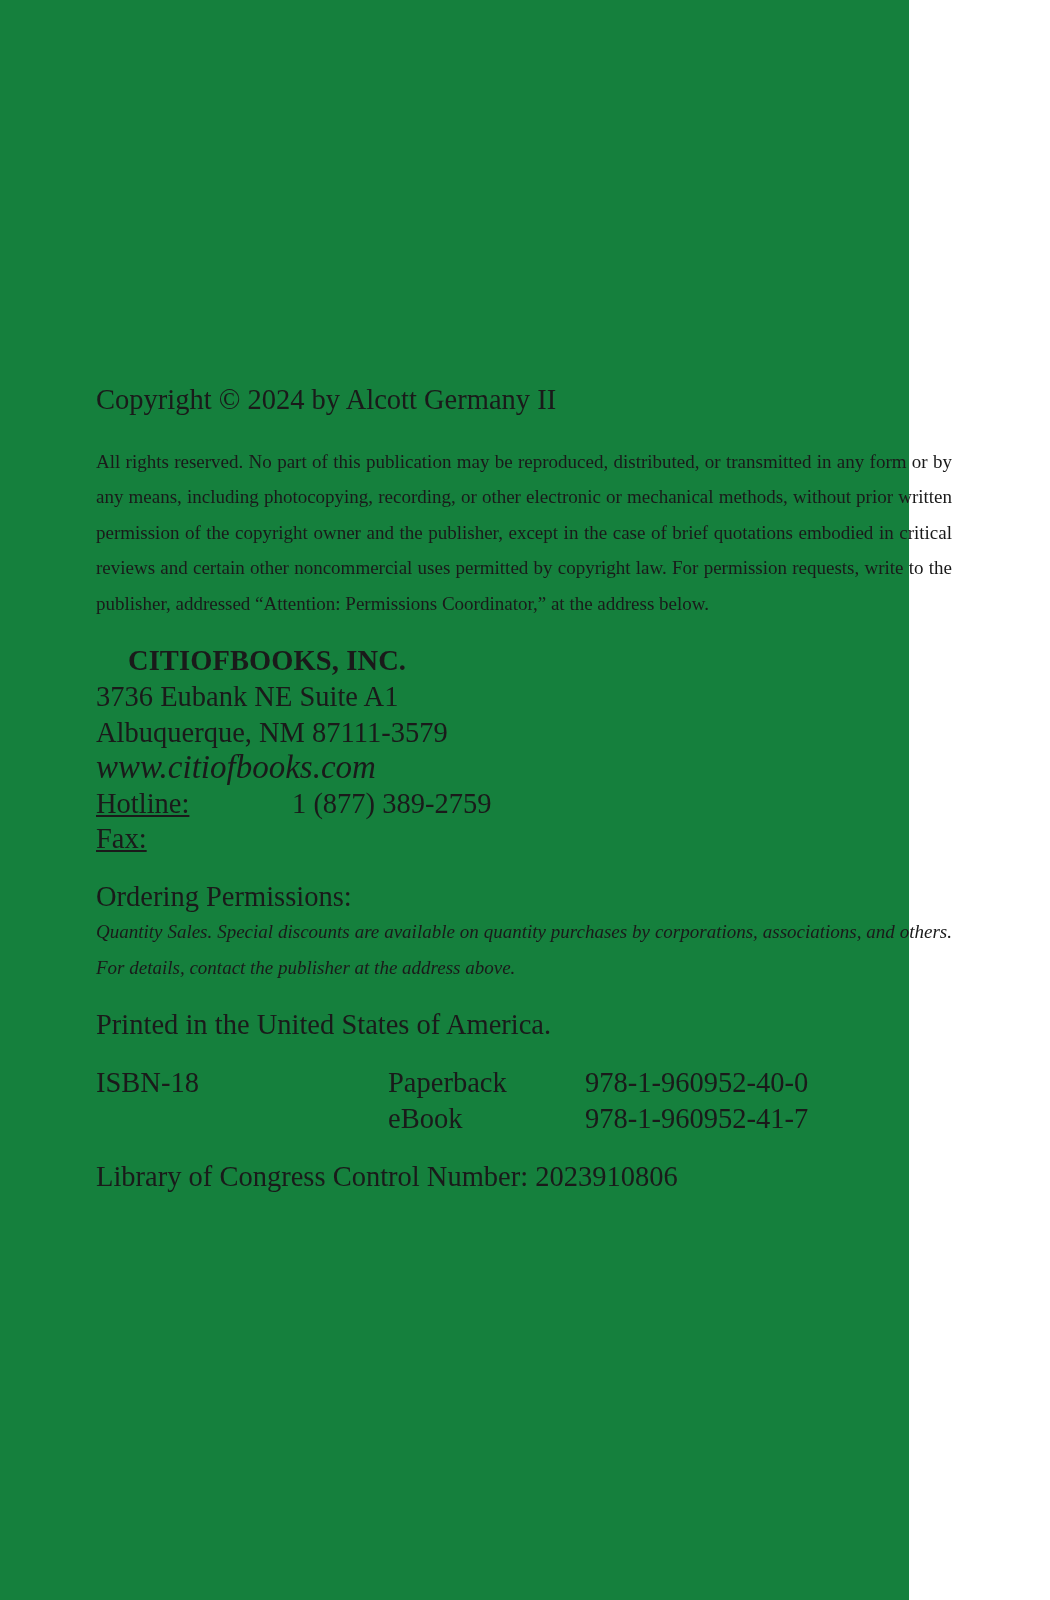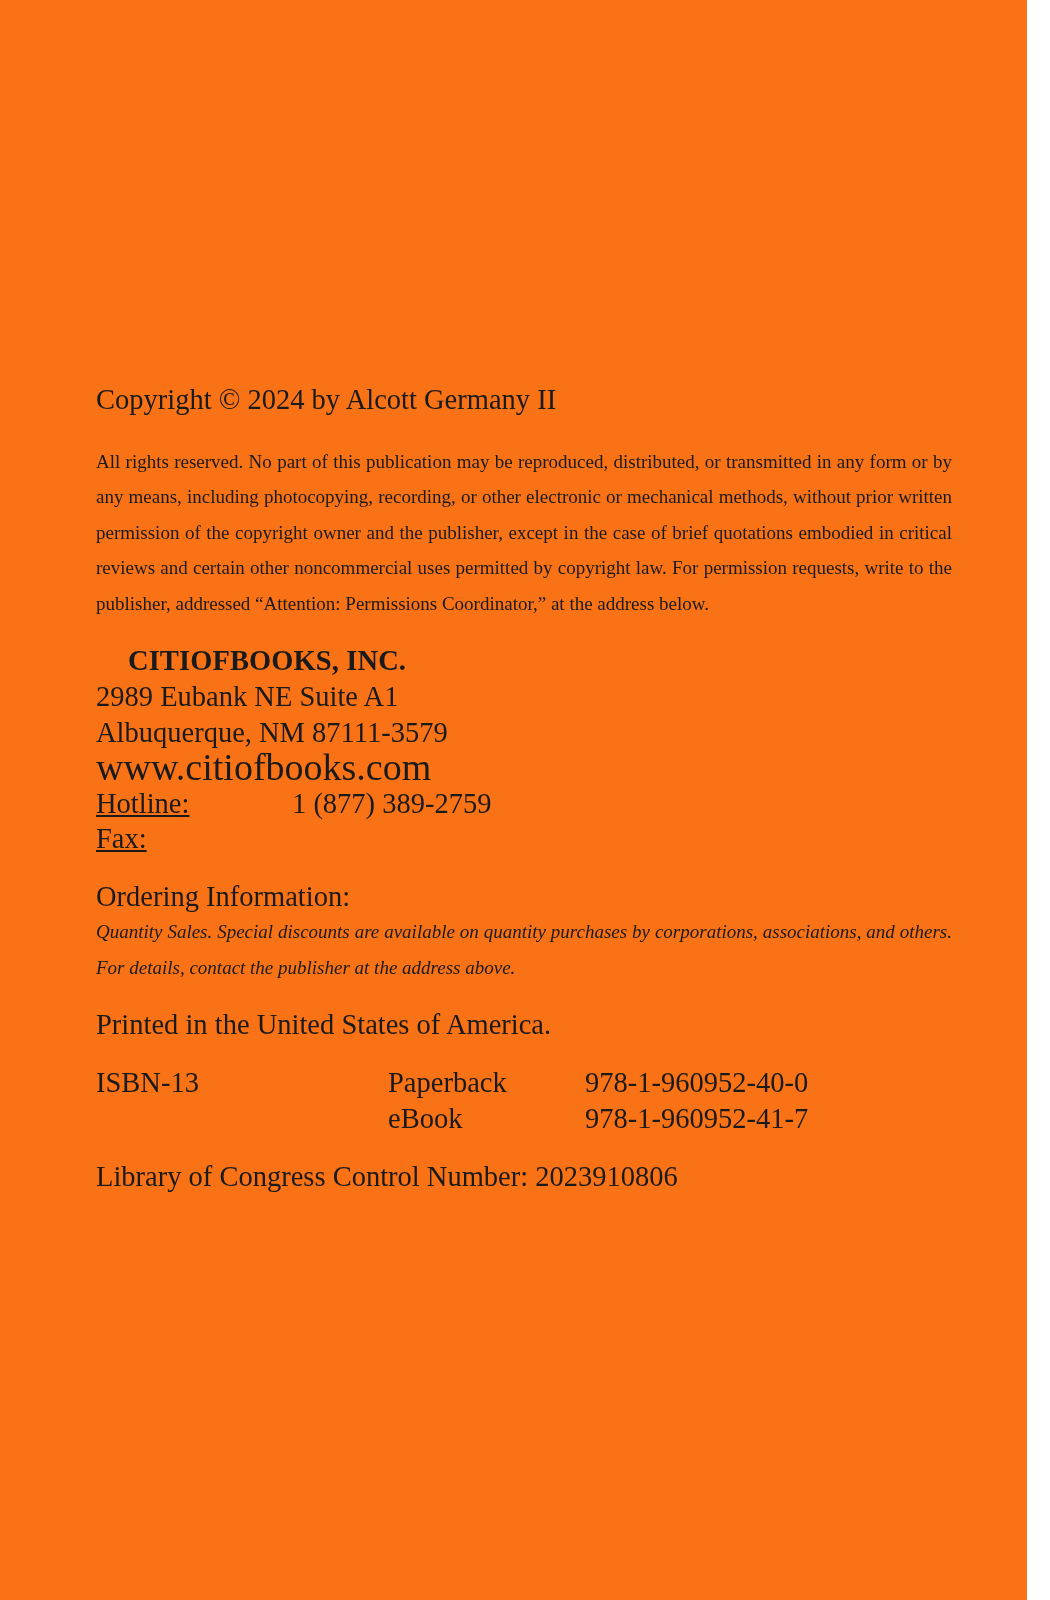--- a/index.html
+++ b/index.html
@@ -14,23 +14,23 @@
     overflow: hidden;
     font-family: "Liberation Serif", "DejaVu Serif", serif;
     color: #1a1a1a;
     -webkit-font-smoothing: antialiased;
   }
 
   .page {
     position: absolute;
     left: 0;
     top: 0;
-    width: 1027px;
+    width: 909px;
     height: 1600px;
-    background: #f97316;
+    background: #15803d;
   }
 
   .content {
     position: absolute;
     left: 96px;
     top: 382px;
     width: 856px;
   }
 
   
@@ -68,22 +68,23 @@
     letter-spacing: 0.1px;
     margin-left: 32px;
   }
 
   .addr-line {
     font-size: 28.5px;
     line-height: 35.5px;
   }
 
   .url-line {
-    font-size: 38px;
+    font-size: 33px;
     line-height: 35.5px;
+    font-style: italic;
   }
 
   
   .contact-row {
     font-size: 28.5px;
     line-height: 35.5px;
     display: block;
     position: relative;
     height: 35.5px;
   }
@@ -127,50 +128,50 @@
     <p class="copyright-line">Copyright © 2024 by Alcott Germany II</p>
 
     <div class="block-gap-lg"></div>
 
     <p class="para">All rights reserved. No part of this publication may be reproduced, distributed, or transmitted in any form or by any means, including photocopying, recording, or other electronic or mechanical methods, without prior written permission of the copyright owner and the publisher, except in the case of brief quotations embodied in critical reviews and certain other noncommercial uses permitted by copyright law. For permission requests, write to the publisher, addressed “Attention: Permissions Coordinator,” at the address below.</p>
 
     <div class="block-gap-md"></div>
 
     <div class="imprint-name">CITIOFBOOKS, INC.</div>
 
-    <div class="addr-line">2989 Eubank NE Suite A1</div>
+    <div class="addr-line">3736 Eubank NE Suite A1</div>
 
     <div class="addr-line">Albuquerque, NM 87111-3579</div>
 
     <div class="url-line">www.citiofbooks.com</div>
 
     <div class="contact-row">
       <span class="contact-label">Hotline:</span>
       <span class="contact-value">1 (877) 389-2759</span>
     </div>
 
     <div class="contact-row">
       <span class="contact-label">Fax:</span>
     </div>
 
     <div class="block-gap-md"></div>
 
-    <div class="line">Ordering Information:</div>
+    <div class="line">Ordering Permissions:</div>
 
     <p class="para last-natural">Quantity Sales. Special discounts are available on quantity purchases by corporations, associations, and others. For details, contact the publisher at the address above.</p>
 
     <div class="block-gap-md"></div>
 
     <div class="line">Printed in the United States of America.</div>
 
     <div class="block-gap-md"></div>
 
     <div class="isbn-table">
       <div class="isbn-row">
-        <span class="isbn-c1">ISBN-13</span>
+        <span class="isbn-c1">ISBN-18</span>
         <span class="isbn-c2">Paperback</span>
         <span class="isbn-c3">978-1-960952-40-0</span>
       </div>
       <div class="isbn-row">
         <span class="isbn-c2">eBook</span>
         <span class="isbn-c3">978-1-960952-41-7</span>
       </div>
     </div>
 
     <div class="block-gap-md"></div>

